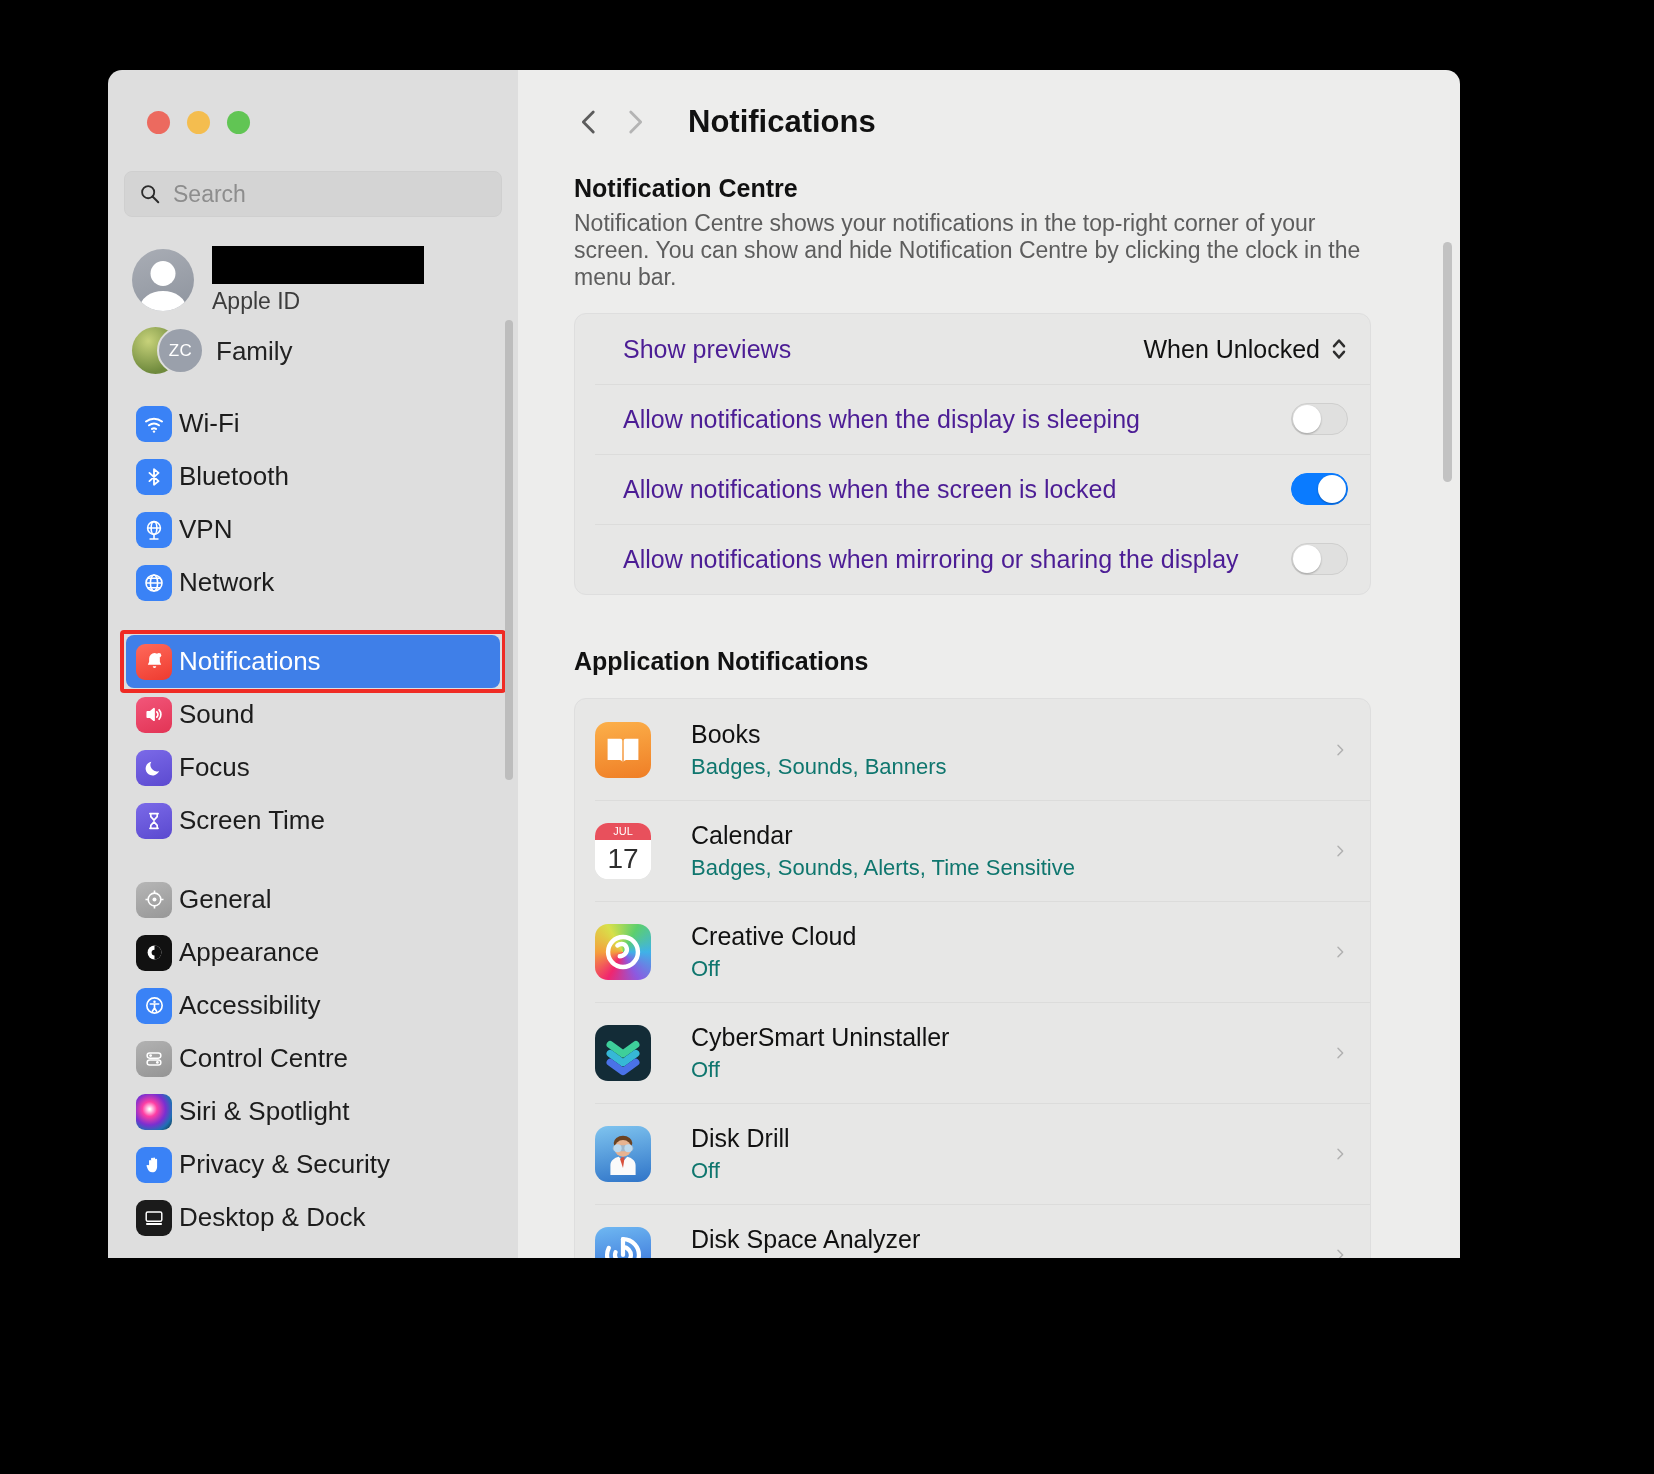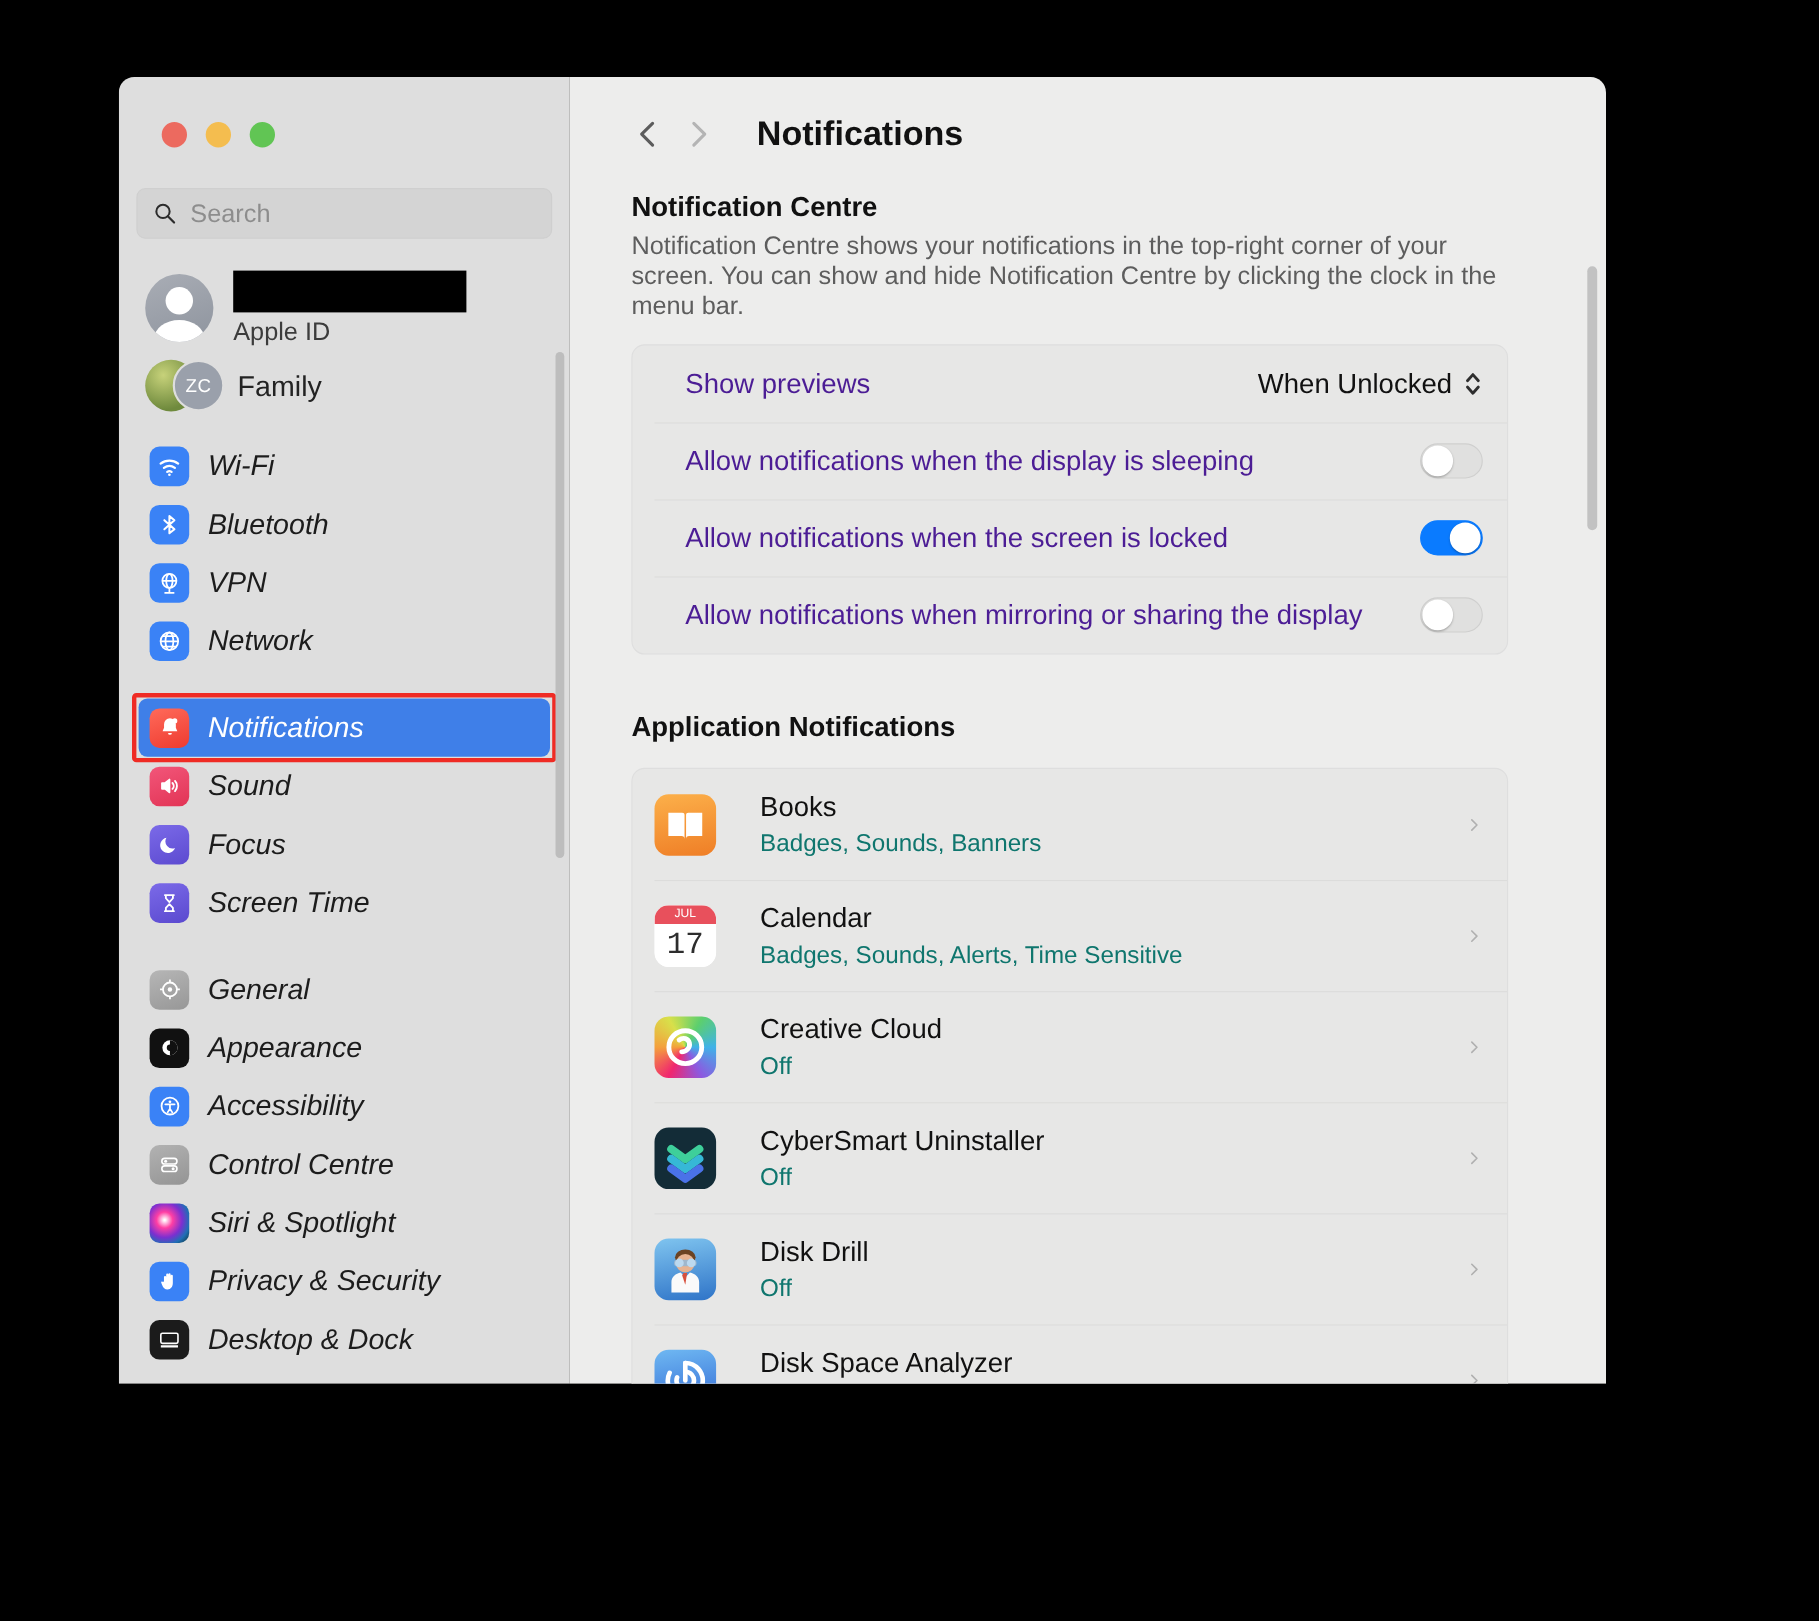--- a/index.html
+++ b/index.html
@@ -92,21 +92,21 @@
   .nav-highlight {
     position:absolute; left:-6px; top:-5px; right:-6px; bottom:-5px;
     border:4px solid #ef2b24; border-radius:4px; pointer-events:none;
   }
   .app-ic {
     width: 36px; height: 36px; flex:0 0 36px; border-radius: 9px;
     display:flex; align-items:center; justify-content:center;
     color:#fff; position:relative; overflow:hidden;
   }
   .app-ic svg { display:block; }
-  .nav-label { font-size: 26px; color:#1c1c1c; margin-left: 17px; white-space:nowrap;font-style:italic; }
+  .nav-label { font-size: 26px; color:#1c1c1c; margin-left: 7px; white-space:nowrap; }
 
   .sb-scroll {
     position:absolute; right:5px; top:250px;
     width:8px; height:460px; border-radius:4px; background:#bdbdbd;
   }
 
   
   .detail {
     flex: 1 1 auto;
     background: #ededec;
@@ -453,21 +453,21 @@
                 <polyline points="9 5 16 12 9 19"></polyline>
               </svg>
           </span>
         </div>
 
         <div class="app-row">
           <span class="big-ic" style="background:#fff;">
             <span style="position:absolute;inset:0;background:#fff;"></span>
             <span style="position:absolute;left:0;right:0;top:0;height:17px;background:#e8505c;"></span>
             <span style="position:absolute;left:0;right:0;top:2px;text-align:center;font-size:11px;color:#fff;font-family:'Liberation Sans',sans-serif;">JUL</span>
-            <span style="position:absolute;left:0;right:0;top:17px;bottom:0;display:flex;align-items:center;justify-content:center;font-size:28px;color:#2d2d2d;font-family:Liberation Mono, monospace;">17</span>
+            <span style="position:absolute;left:0;right:0;top:17px;bottom:0;display:flex;align-items:center;justify-content:center;font-size:28px;color:#2d2d2d;font-family:Liberation Sans, sans-serif;">17</span>
           </span>
           <span class="app-text">
             <span class="app-name">Calendar</span>
             <div class="app-sub">Badges, Sounds, Alerts, Time Sensitive</div>
           </span>
           <span class="chev">
             <svg viewBox="0 0 24 24" width="16" height="28" fill="none" stroke="#b0b0b0" stroke-width="2.2" stroke-linecap="round" stroke-linejoin="round">
                 <polyline points="9 5 16 12 9 19"></polyline>
               </svg>
           </span>

